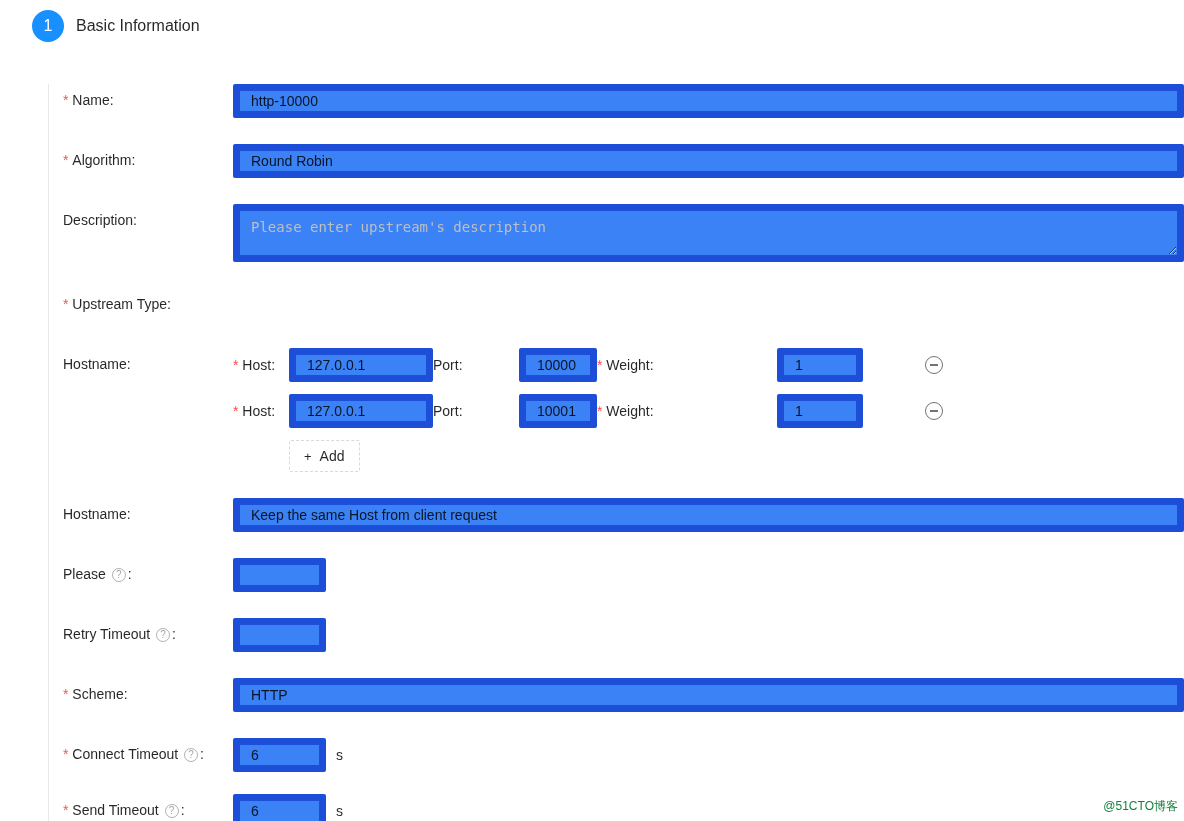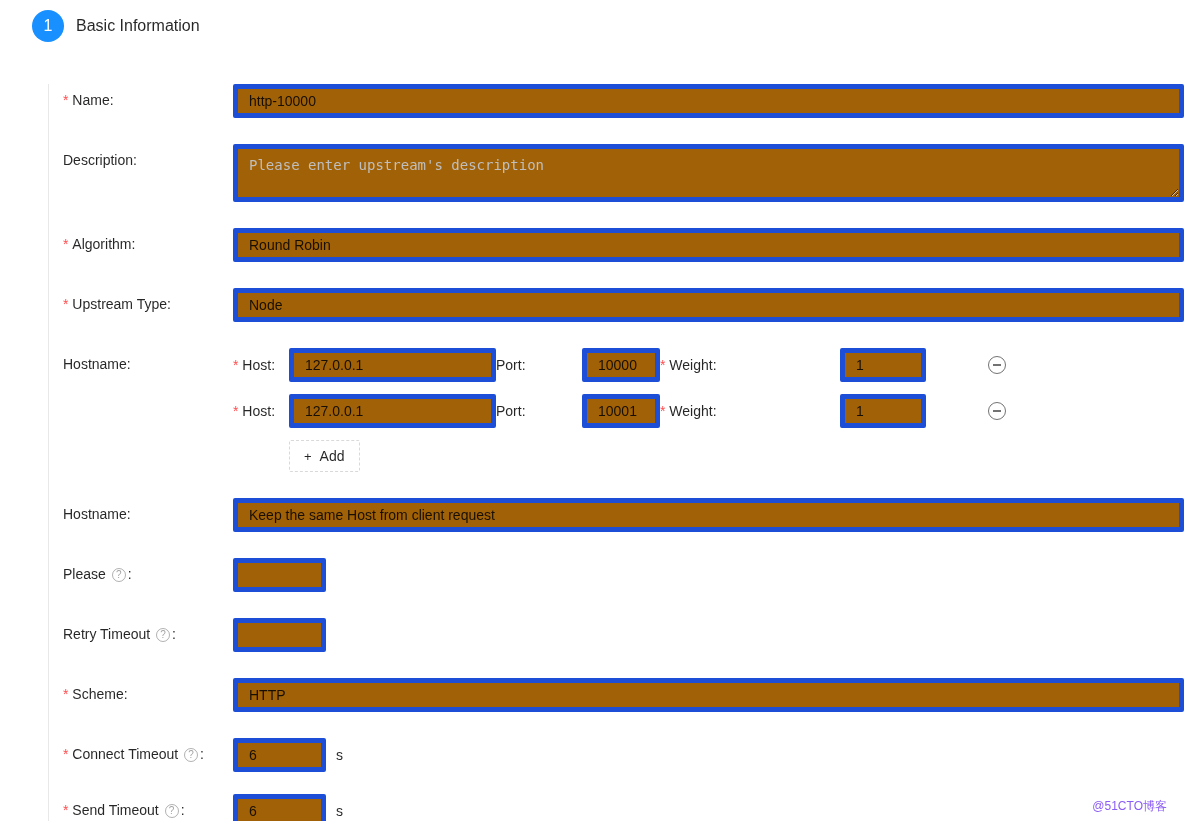--- a/index.html
+++ b/index.html
@@ -62,27 +62,27 @@
       content: "* ";
       color: #ff4d4f;
       font-family: SimSun, sans-serif;
     }
     .form-control {
       flex: 1;
       display: flex;
       align-items: center;
     }
     input[type="text"], .ant-input, .ant-select {
-      border: 5px solid #1d4ed8;
+      border: 7px solid #1d4ed8;
       border-radius: 2px;
       padding: 4px 11px;
       height: 34px;
       font-size: 14px;
       color: rgba(0, 0, 0, 0.85);
-      background: #a16207;
+      background: #3b82f6;
       outline: none;
       line-height: 1.5;
     }
     .ant-input::placeholder { color: #bfbfbf; }
     .full-wide { width: 100%; }
     .ant-select {
       width: 100%;
       display: flex;
       align-items: center;
       cursor: pointer;
@@ -100,21 +100,21 @@
       display: flex;
       align-items: center;
       margin-bottom: 12px;
     }
     .mini-label {
       line-height: 32px;
       color: rgba(0, 0, 0, 0.85);
       padding-right: 8px;
     }
     .w-host-lbl { width: 56px; }
-    .w-host-inp { width: 207px; }
+    .w-host-inp { width: 144px; }
     .w-port-lbl { width: 86px; }
     .w-port-inp { width: 78px; }
     .w-weight-lbl { width: 180px; }
     .w-weight-inp { width: 86px; }
     .remove-cell {
       flex: 1;
       display: flex;
       justify-content: flex-start;
       padding-left: 62px;
     }
@@ -165,23 +165,23 @@
       color: rgba(0,0,0,0.38);
       margin-left: 2px;
       margin-right: 2px;
       position: relative;
       top: -1px;
     }
     .short-input { width: 93px; }
     .unit-text { margin-left: 10px; color: rgba(0,0,0,0.85); }
     .watermark {
       position: fixed;
-      right: 17px;
+      right: 6px;
       bottom: 6px;
-      color: #8b5cf6;
+      color: #15803d;
       font-size: 12px;
     }
   </style>
 </head>
 <body>
 
 <div class="main-container">
 
   <div class="step-header">
     <div class="step-badge">1</div>
@@ -194,46 +194,41 @@
       <div class="form-label">
         <span class="required">Name</span><span>:</span>
       </div>
       <div class="form-control">
         <input type="text" class="ant-input full-wide" value="http-10000" style="">
       </div>
     </div>
 
     <div class="form-row">
       <div class="form-label">
-        <span>Description</span><span>:</span>
-      </div>
-      <div class="form-control">
-        <textarea class="ant-input full-wide" placeholder="Please enter upstream's description" style=""></textarea>
-      </div>
-    </div>
-
-    <div class="form-row">
-      <div class="form-label">
         <span class="required">Algorithm</span><span>:</span>
       </div>
       <div class="form-control">
         <div class="ant-select">
           <span>Round Robin</span>
         </div>
       </div>
     </div>
 
     <div class="form-row">
       <div class="form-label">
+        <span>Description</span><span>:</span>
+      </div>
+      <div class="form-control">
+        <textarea class="ant-input full-wide" placeholder="Please enter upstream's description" style=""></textarea>
+      </div>
+    </div>
+
+    <div class="form-row">
+      <div class="form-label">
         <span class="required">Upstream Type</span><span>:</span>
-      </div>
-      <div class="form-control">
-        <div class="ant-select">
-          <span>Node</span>
-        </div>
       </div>
     </div>
 
     <div class="form-row">
       <div class="form-label">
         <span>Hostname</span><span>:</span>
       </div>
       <div class="targets-block">
 
         <div class="target-row">

